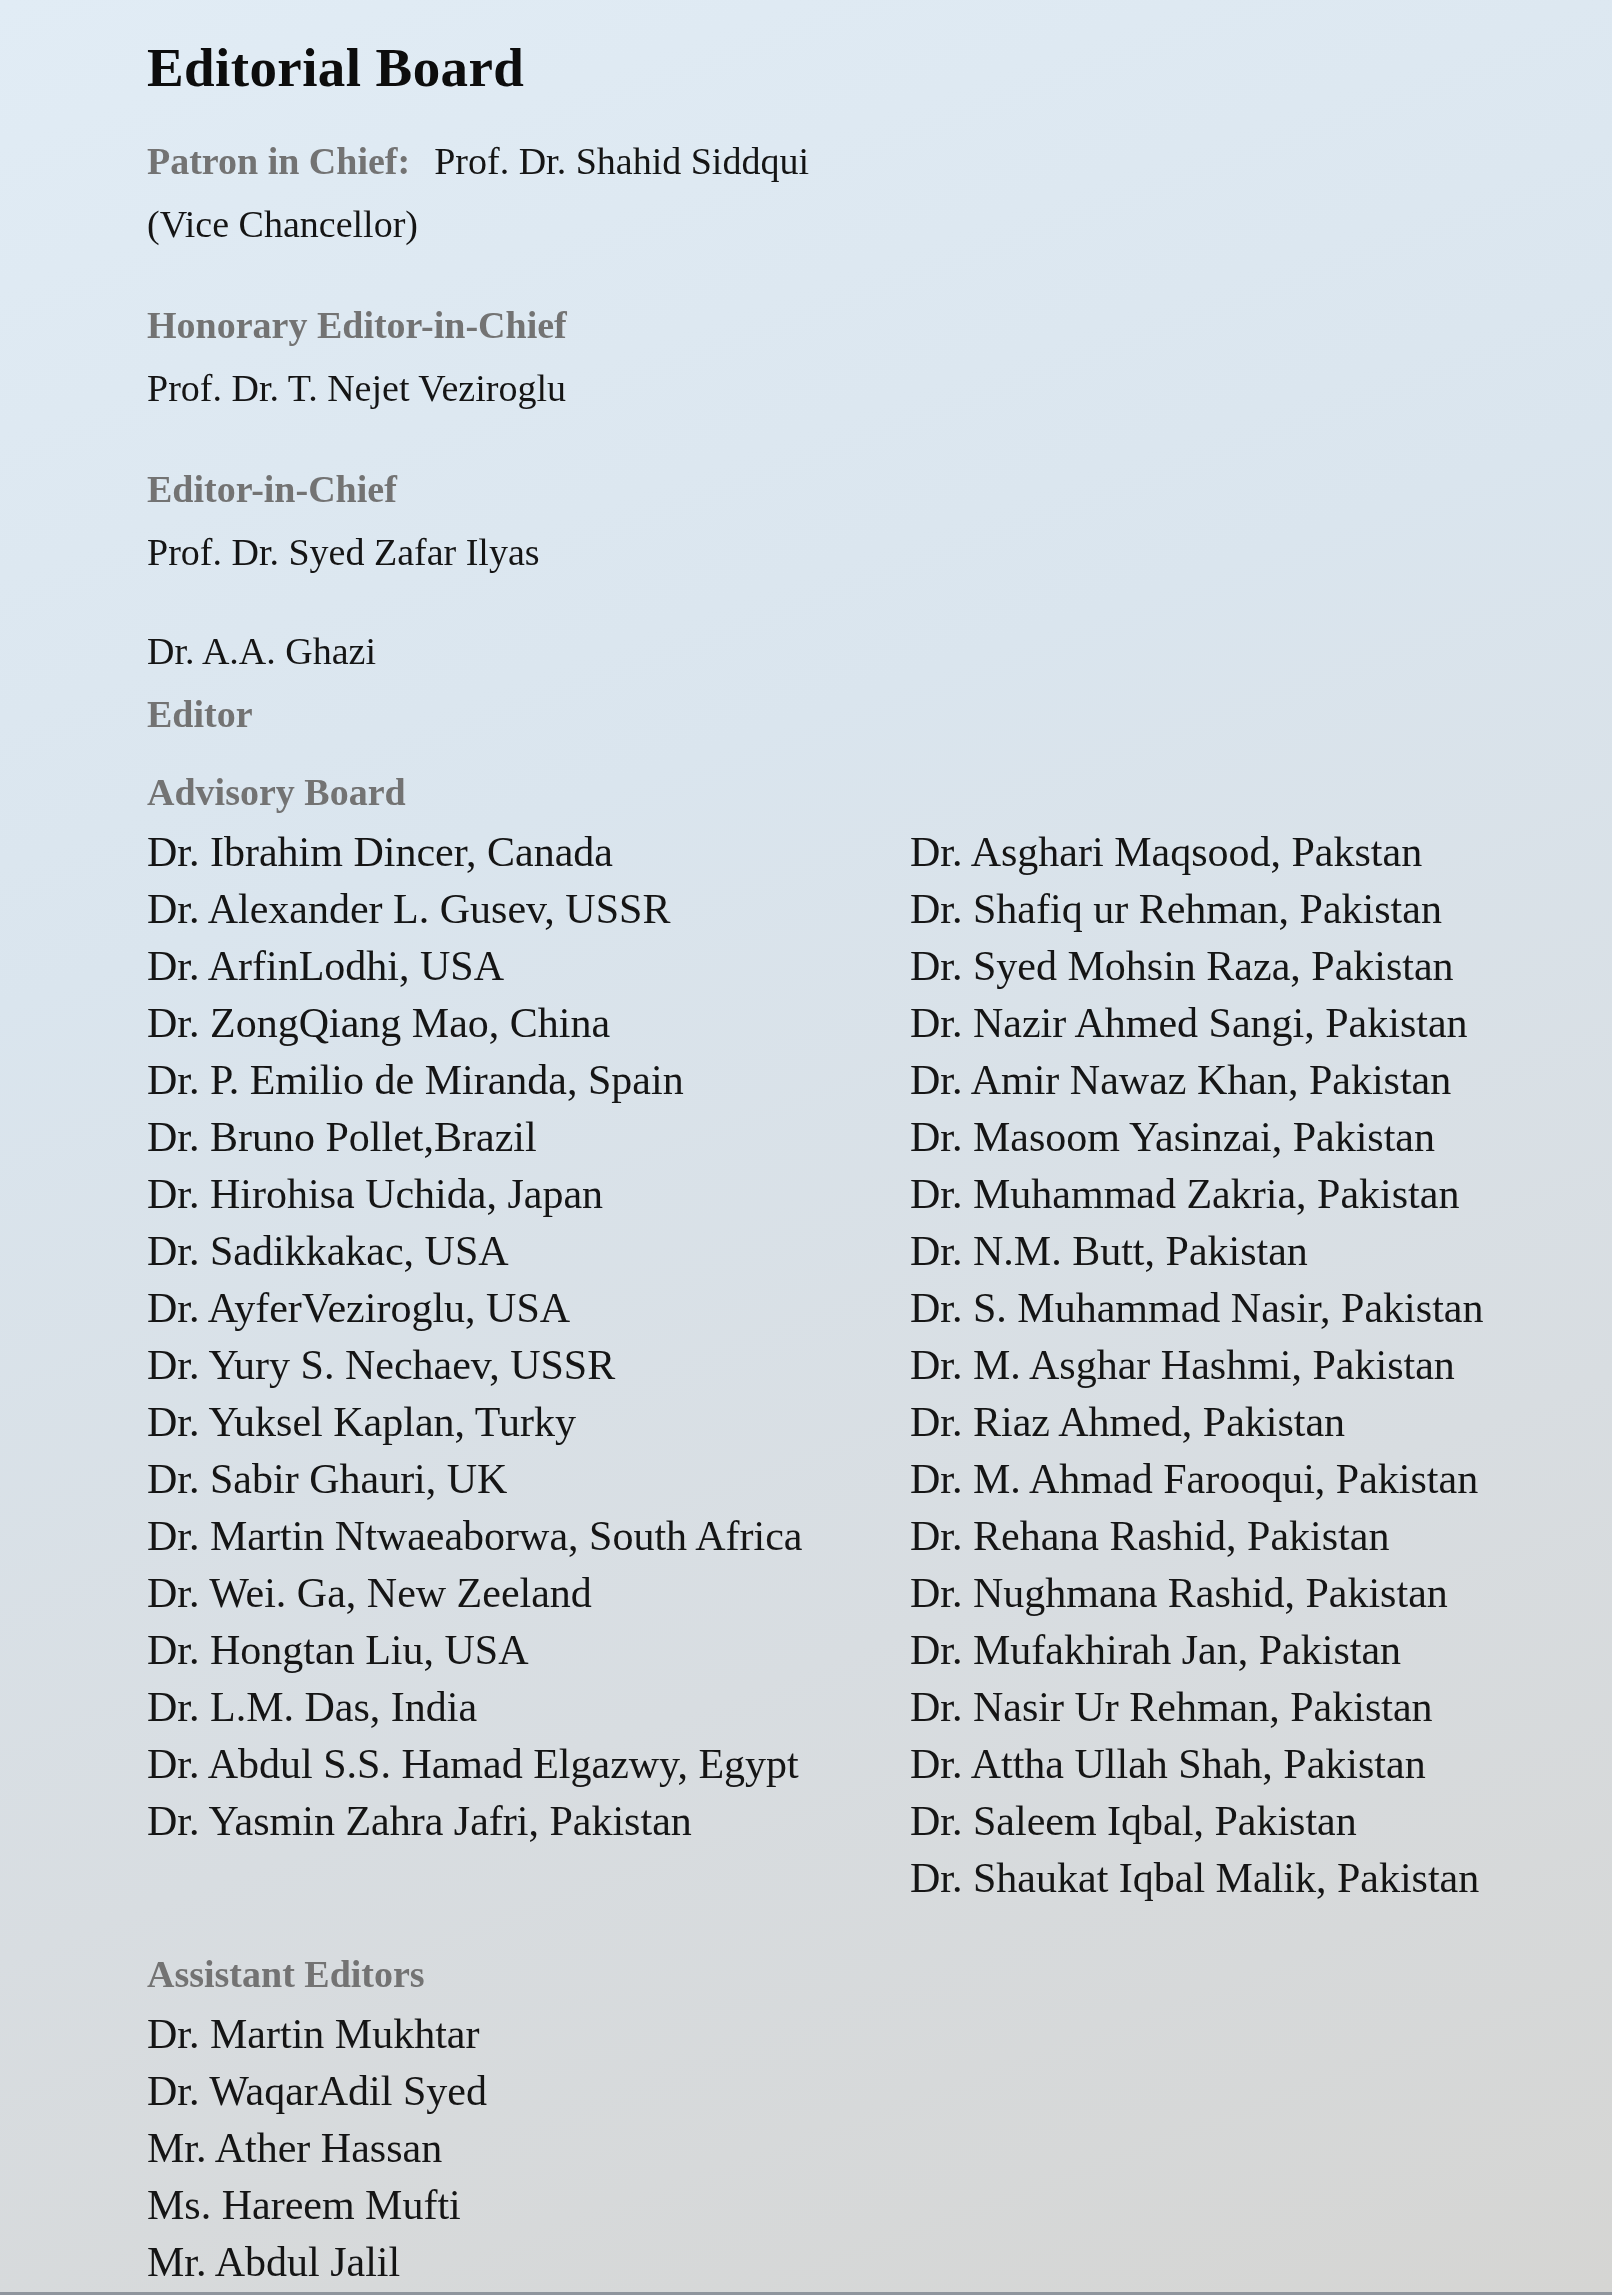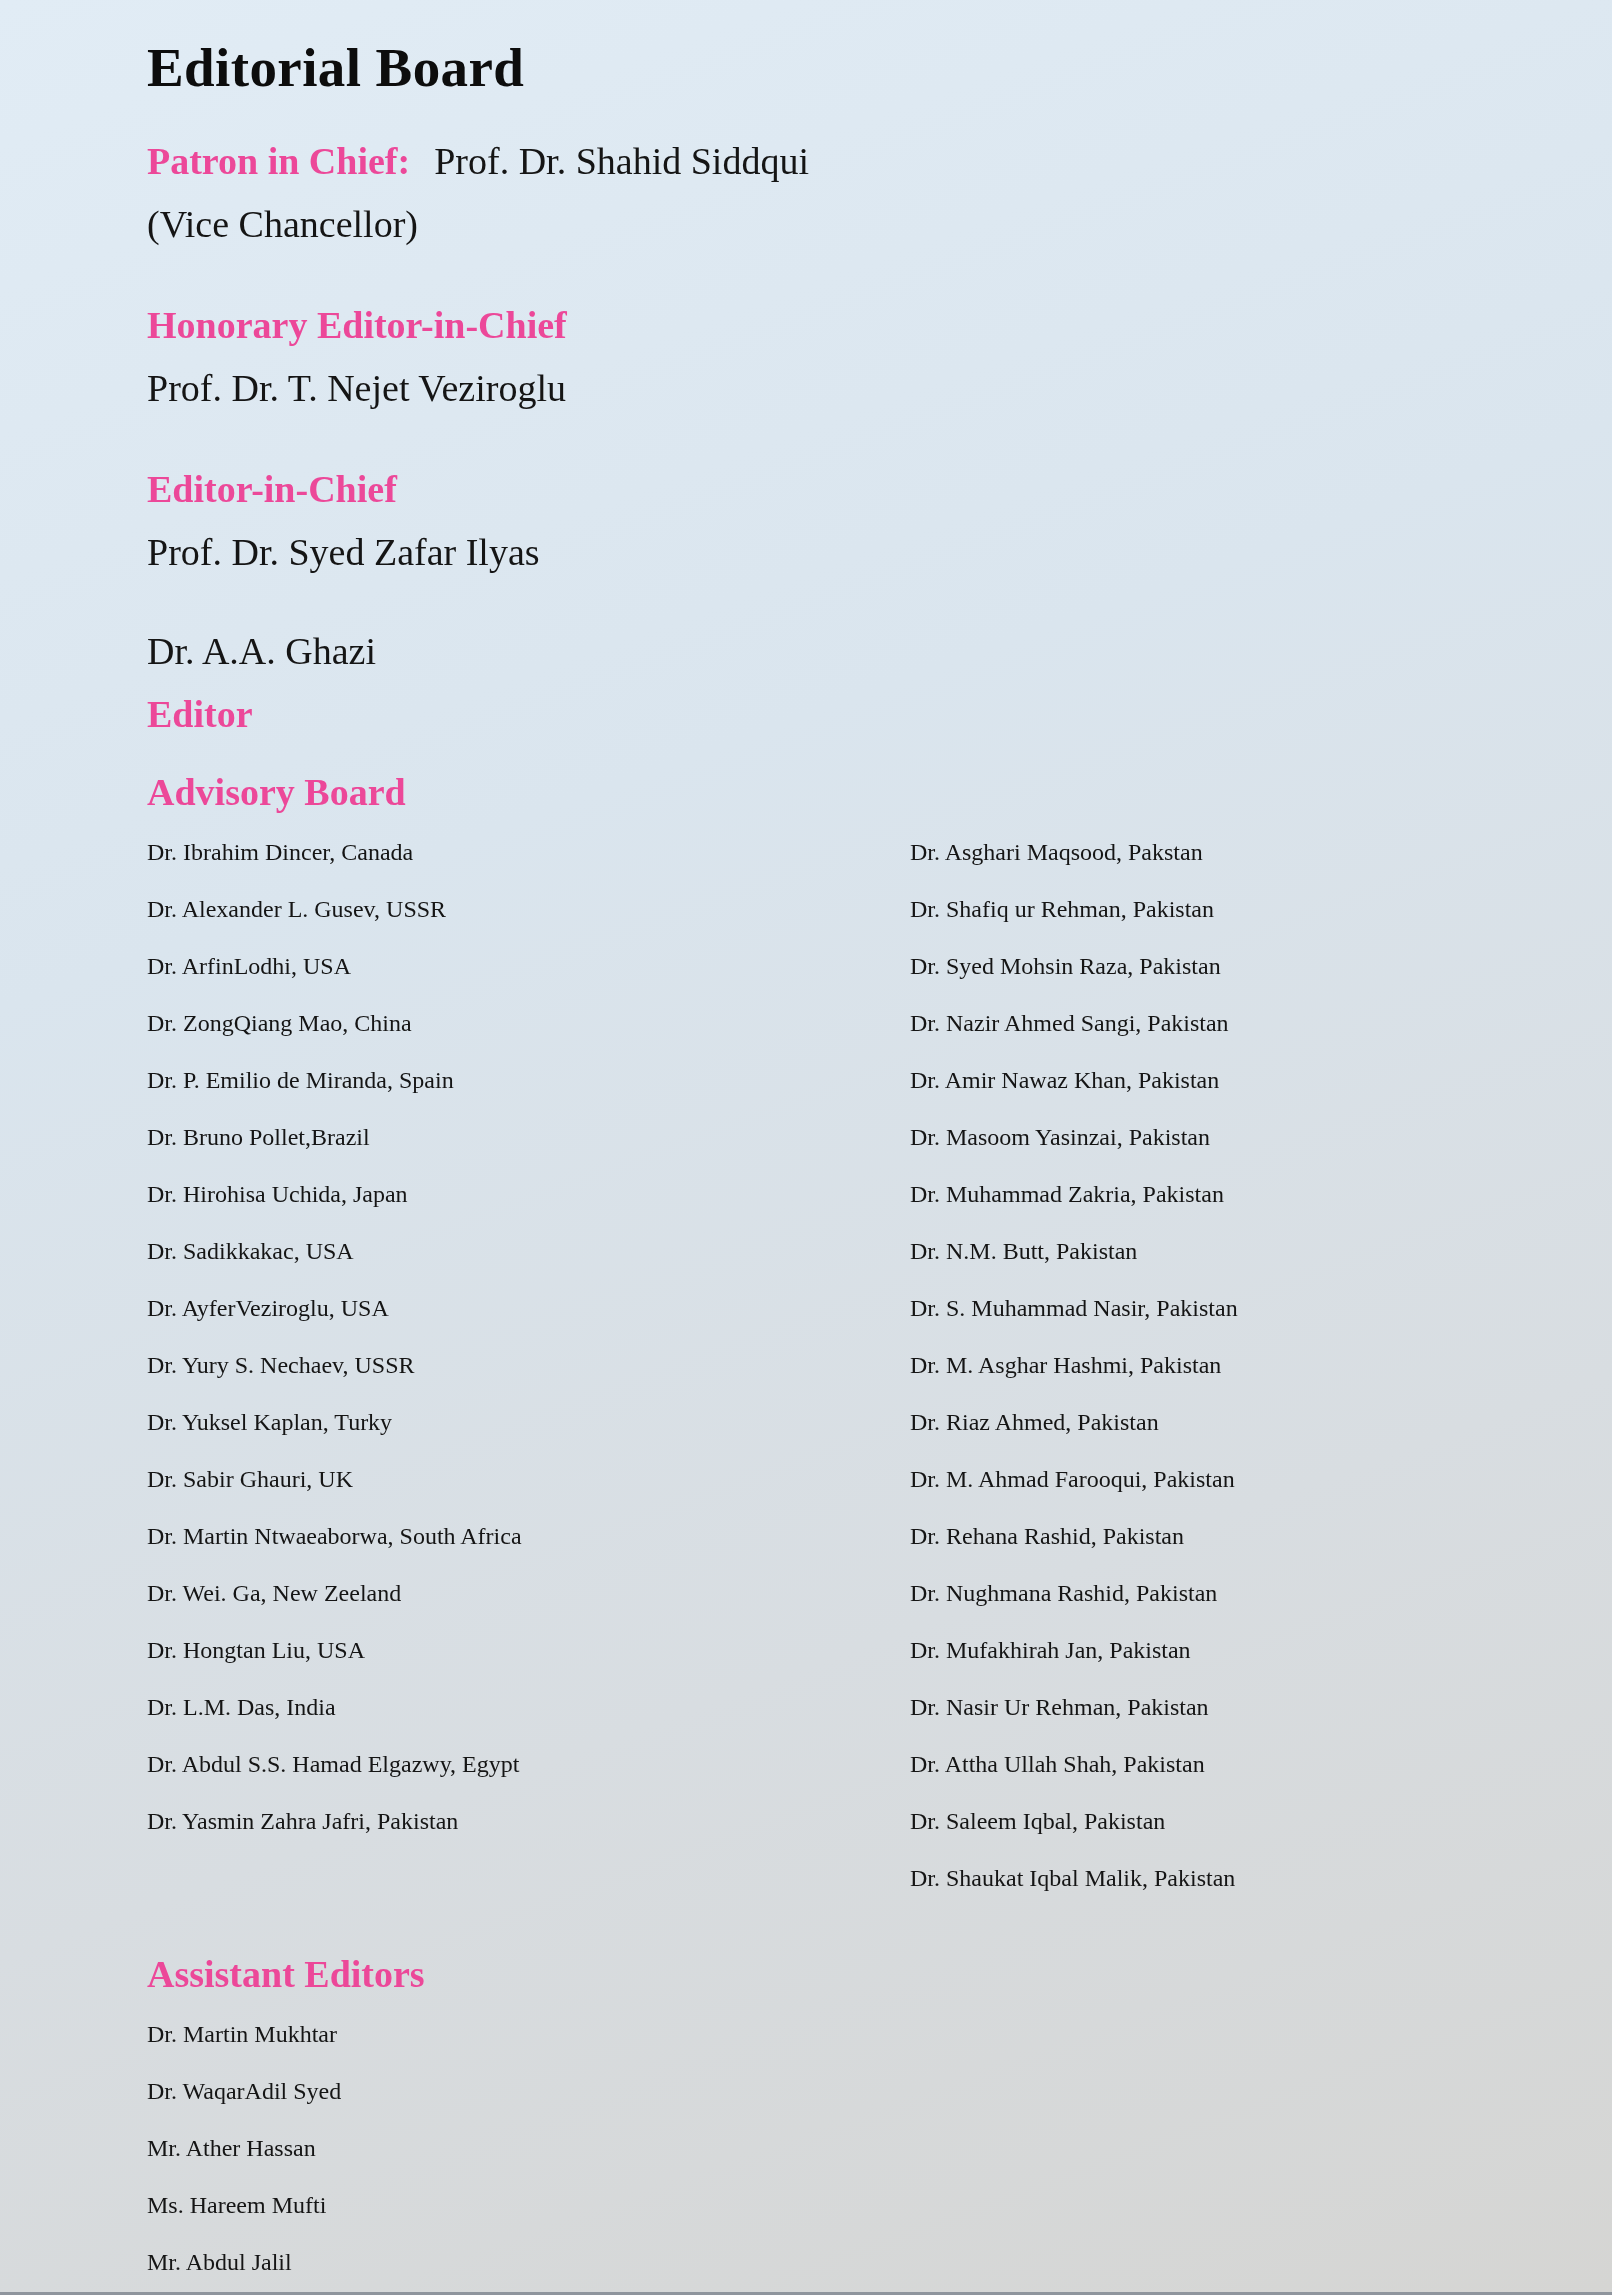--- a/index.html
+++ b/index.html
@@ -23,33 +23,33 @@
     font-size: 55px;
     font-weight: bold;
     line-height: 63px;
     color: #0d0d0d;
     letter-spacing: 0.4px;
   }
   .line {
     font-size: 38px;
     line-height: 63px;
   }
-  .bold { font-weight: bold; color: #ec4899; font-family: Liberation Serif, serif; }
+  .bold { font-weight: bold; color: #737373; font-family: Liberation Serif, serif; }
   .patron-name { margin-left: 24px; }
   .section { margin-top: 38px; }
   .section.tight { margin-top: 36px; }
   .advisory-block { margin-top: 15px; }
   .adv-columns {
     display: flex;
     flex-direction: row;
   }
   .adv-col-left { width: 731px; flex: 0 0 731px; }
   .adv-col-right { flex: 1 1 auto; margin-left: 32px; }
   .adv-row {
-    font-size: 24px;
+    font-size: 42px;
     line-height: 57px;
     white-space: nowrap;
   }
   .assistant-block { margin-top: 36px; }
   .bottom-edge {
     position: absolute;
     left: 0;
     bottom: 0;
     width: 100%;
     height: 3.3px;

